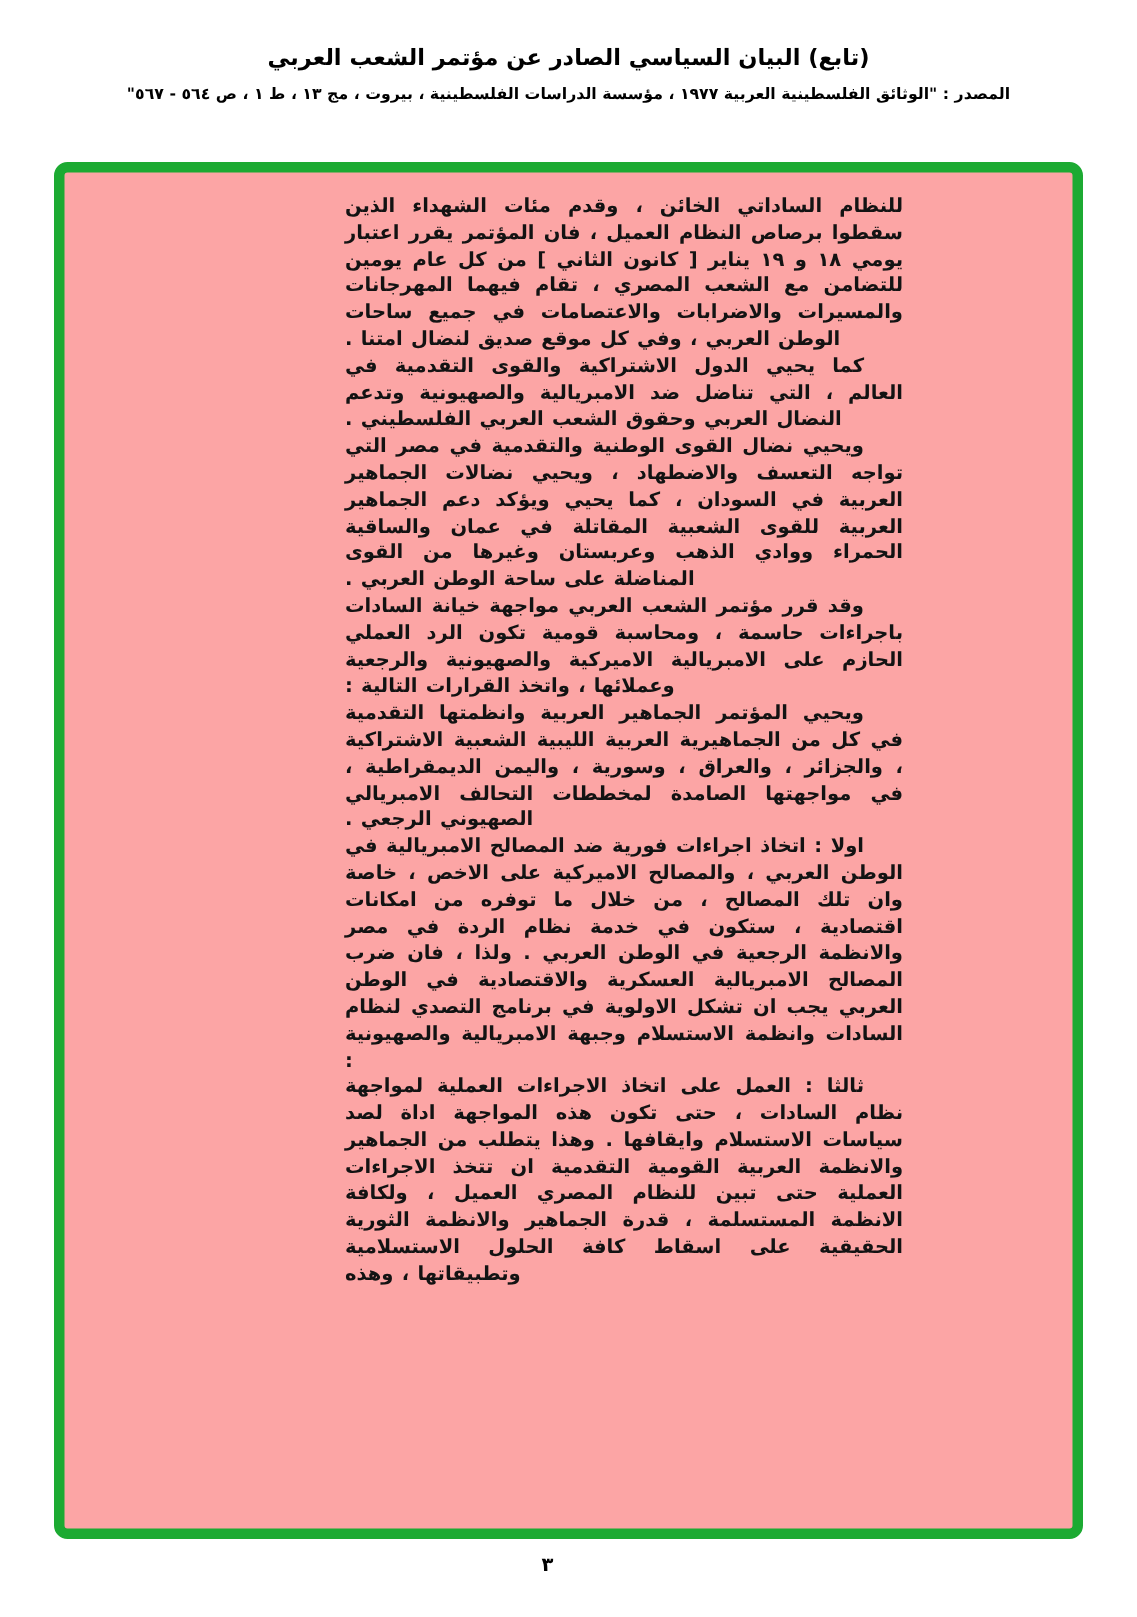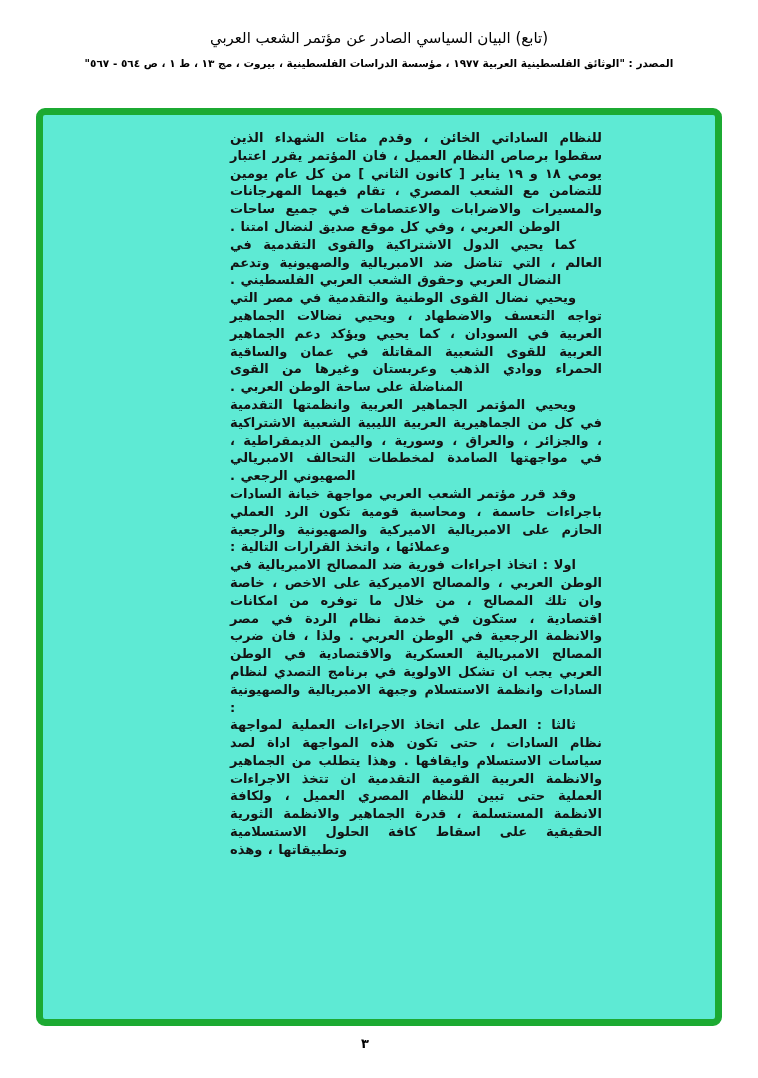--- a/index.html
+++ b/index.html
@@ -12,37 +12,37 @@
     overflow: hidden;
   }
   .header {
     position: absolute;
     top: 28px; left: 0; right: 0;
     text-align: center;
     direction: rtl;
   }
   .doc-title {
     font-size: 15px;
-    font-weight: normal;
+    font-weight: bold;
     line-height: 20px;
     color: #000;
   }
   .doc-source {
     margin-top: 9px;
     font-size: 10.5px;
     font-weight: bold;
     color: #000;
   }
   .frame {
     position: absolute;
     left: 36px; top: 108px;
     width: 672px; height: 904px;
     border: 7px solid #1caa32;
     border-radius: 9px;
-    background: #5eead4;
+    background: #fca5a5;
   }
   .body-text {
     position: absolute;
     top: 14px;
     right: 113px;
     width: 372px;
     direction: rtl;
   }
   .para {
     margin: 0;
@@ -72,20 +72,20 @@
 <div class="header">
   <div class="doc-title">(تابع) البيان السياسي الصادر عن مؤتمر الشعب العربي</div>
   <div class="doc-source">المصدر :  "الوثائق الفلسطينية العربية ١٩٧٧ ، مؤسسة الدراسات الفلسطينية ، بيروت ، مج ١٣ ، ط ١ ، ص ٥٦٤ - ٥٦٧"</div>
 </div>
 
 <div class="frame">
   <div class="body-text">
       <p class="para no-indent">للنظام الساداتي الخائن ، وقدم مئات الشهداء الذين سقطوا برصاص النظام العميل ، فان المؤتمر يقرر اعتبار يومي ١٨ و ١٩ يناير [ كانون الثاني ] من كل عام يومين للتضامن مع الشعب المصري ، تقام فيهما المهرجانات والمسيرات والاضرابات والاعتصامات في جميع ساحات الوطن العربي ، وفي كل موقع صديق لنضال امتنا .</p>
       <p class="para">كما يحيي الدول الاشتراكية والقوى التقدمية في العالم ، التي تناضل ضد الامبريالية والصهيونية وتدعم النضال العربي وحقوق الشعب العربي الفلسطيني .</p>
       <p class="para">ويحيي نضال القوى الوطنية والتقدمية في مصر التي تواجه التعسف والاضطهاد ، ويحيي نضالات الجماهير العربية في السودان ، كما يحيي ويؤكد دعم الجماهير العربية للقوى الشعبية المقاتلة في عمان والساقية الحمراء ووادي الذهب وعربستان وغيرها من القوى المناضلة على ساحة الوطن العربي .</p>
+      <p class="para">وقد قرر مؤتمر الشعب العربي مواجهة خيانة السادات باجراءات حاسمة ، ومحاسبة قومية تكون الرد العملي الحازم على الامبريالية الاميركية والصهيونية والرجعية وعملائها ، واتخذ القرارات التالية :</p>
       <p class="para">ويحيي المؤتمر الجماهير العربية وانظمتها التقدمية في كل من الجماهيرية العربية الليبية الشعبية الاشتراكية ، والجزائر ، والعراق ، وسورية ، واليمن الديمقراطية ، في مواجهتها الصامدة لمخططات التحالف الامبريالي الصهيوني الرجعي .</p>
-      <p class="para">وقد قرر مؤتمر الشعب العربي مواجهة خيانة السادات باجراءات حاسمة ، ومحاسبة قومية تكون الرد العملي الحازم على الامبريالية الاميركية والصهيونية والرجعية وعملائها ، واتخذ القرارات التالية :</p>
       <p class="para">اولا : اتخاذ اجراءات فورية ضد المصالح الامبريالية في الوطن العربي ، والمصالح الاميركية على الاخص ، خاصة وان تلك المصالح ، من خلال ما توفره من امكانات اقتصادية ، ستكون في خدمة نظام الردة في مصر والانظمة الرجعية في الوطن العربي . ولذا ، فان ضرب المصالح الامبريالية العسكرية والاقتصادية في الوطن العربي يجب ان تشكل الاولوية في برنامج التصدي لنظام السادات وانظمة الاستسلام وجبهة الامبريالية والصهيونية :</p>
       <p class="para">ثالثا : العمل على اتخاذ الاجراءات العملية لمواجهة نظام السادات ، حتى تكون هذه المواجهة اداة لصد سياسات الاستسلام وايقافها . وهذا يتطلب من الجماهير والانظمة العربية القومية التقدمية ان تتخذ الاجراءات العملية حتى تبين للنظام المصري العميل ، ولكافة الانظمة المستسلمة ، قدرة الجماهير والانظمة الثورية الحقيقية على اسقاط كافة الحلول الاستسلامية وتطبيقاتها ، وهذه</p>
     </div>
 </div>
 
 <div class="page-number">٣</div>
 
 </body></html>

